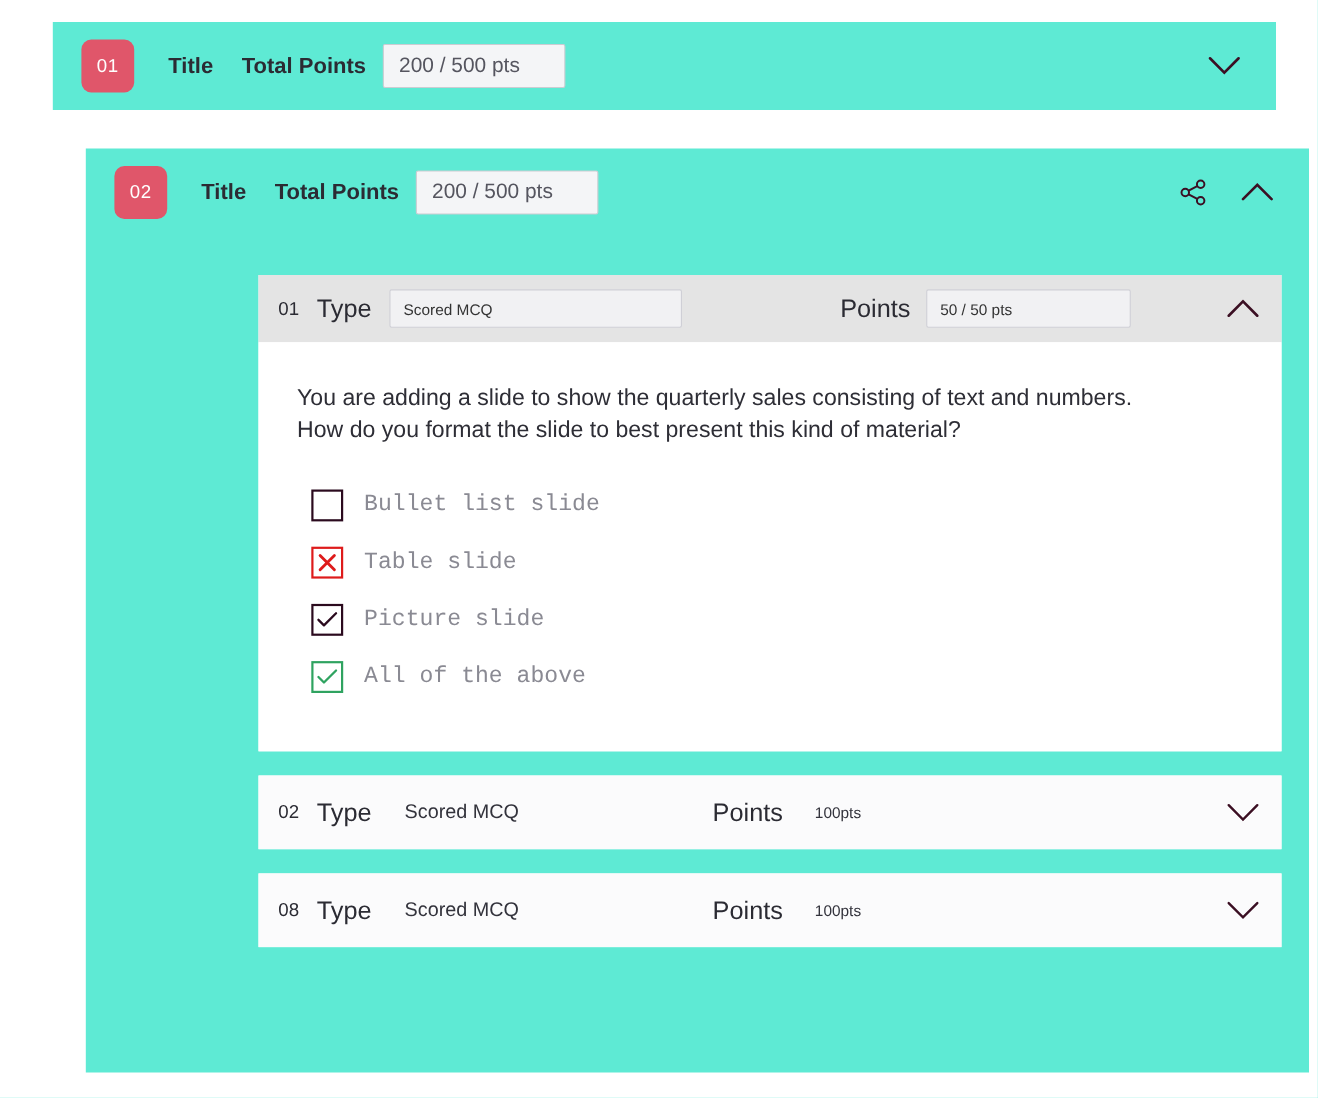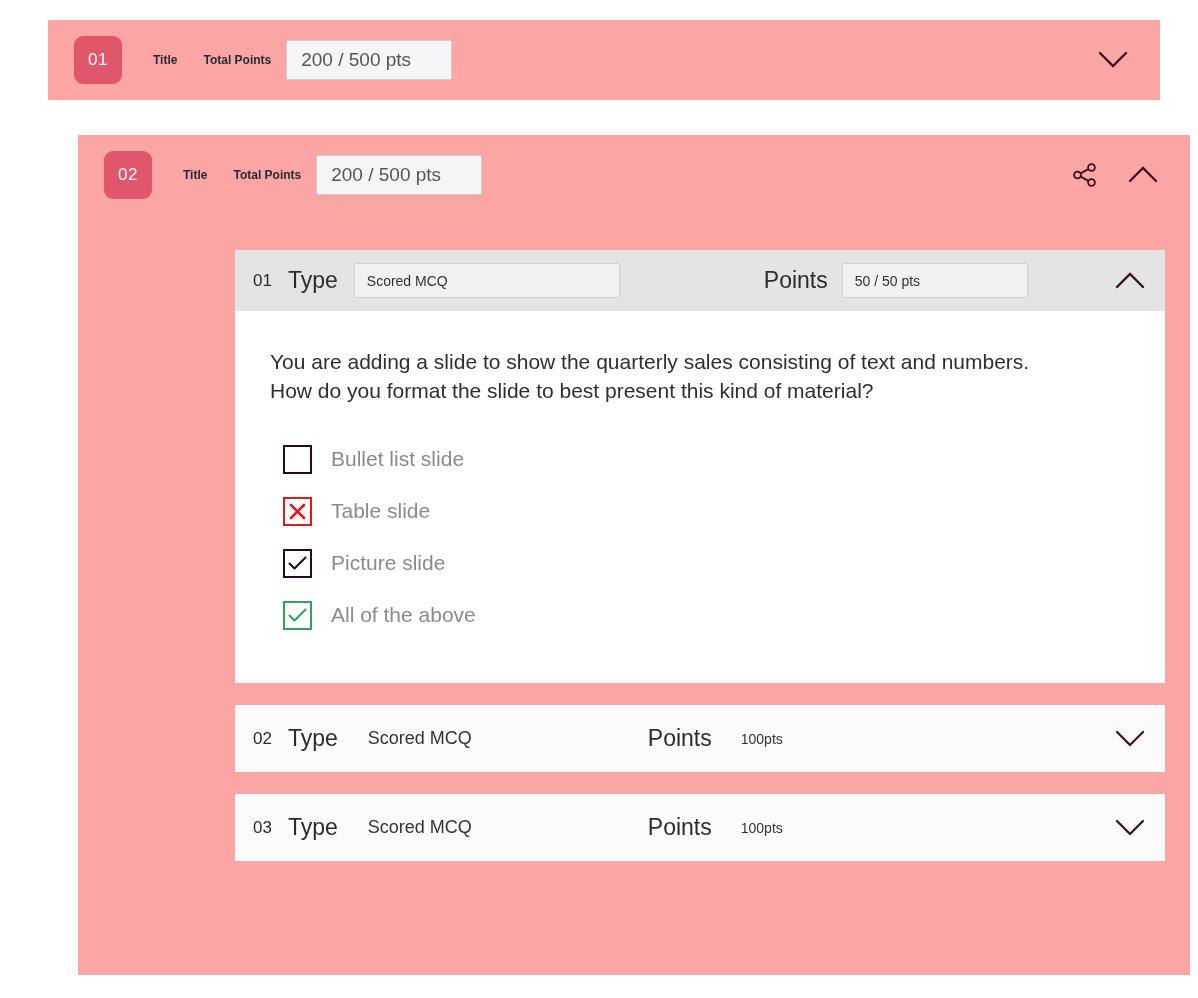--- a/index.html
+++ b/index.html
@@ -12,21 +12,21 @@
     overflow: hidden;
   }
 
   .page { position: relative; width: 1198px; height: 998px; }
 
   
   .section {
     position: absolute;
     left: 48px;
     width: 1112px;
-    background: #fca5a5;
+    background: #5eead4;
   }
   #section-1 { top: 20px; height: 80px; }
   #section-2 { top: 135px; height: 840px; margin-left: 30px; }
 
   .section-header {
     position: relative;
     height: 80px;
     display: flex;
     align-items: center;
   }
@@ -40,21 +40,21 @@
     color: #ffffff;
     font-size: 17px;
     display: flex;
     align-items: center;
     justify-content: center;
     letter-spacing: 0.5px;
     flex: 0 0 auto;
   }
 
   .field-label {
-    font-size: 12px;
+    font-size: 20px;
     color: #2b2b33;
     font-weight: 600;
     flex: 0 0 auto;
   }
   .label-title { margin-left: 31px; }
   .label-points { margin-left: 26px; }
 
   .input-box {
     height: 40px;
     background: #f4f5f7;
@@ -190,20 +190,21 @@
     justify-content: center;
   }
   .checkbox.wrong   { border-color: #de1b1b; }
   .checkbox.correct { border-color: #2fa360; }
 
   .option-label {
     margin-left: 19px;
     font-size: 21px;
     color: #8a8a93;
     font-weight: 300;
+    font-family: Liberation Mono, monospace;
   }
 </style>
 </head>
 <body>
 
 <div class="page">
 
   <div class="section" id="section-1">
     <div class="section-header">
       <div class="badge">01</div>
@@ -309,21 +310,21 @@
           <div class="q-chevron">
             <svg width="30" height="18" viewBox="0 0 30 18">
                 <path d="M2 2 L15 15 L28 2" stroke="#3b0f23" stroke-width="2.2" fill="none" stroke-linecap="round"></path>
               </svg>
           </div>
         </div>
       </div>
 
       <div class="question-card">
         <div class="q-header collapsed">
-          <div class="q-num">03</div>
+          <div class="q-num">08</div>
           <div class="q-label">Type</div>
           <div class="q-text-type">Scored MCQ</div>
           <div class="spacer-type-c"></div>
           <div class="q-label q-label-points">Points</div>
           <div class="q-text-points">100pts</div>
           <div class="q-chevron">
             <svg width="30" height="18" viewBox="0 0 30 18">
                 <path d="M2 2 L15 15 L28 2" stroke="#3b0f23" stroke-width="2.2" fill="none" stroke-linecap="round"></path>
               </svg>
           </div>

